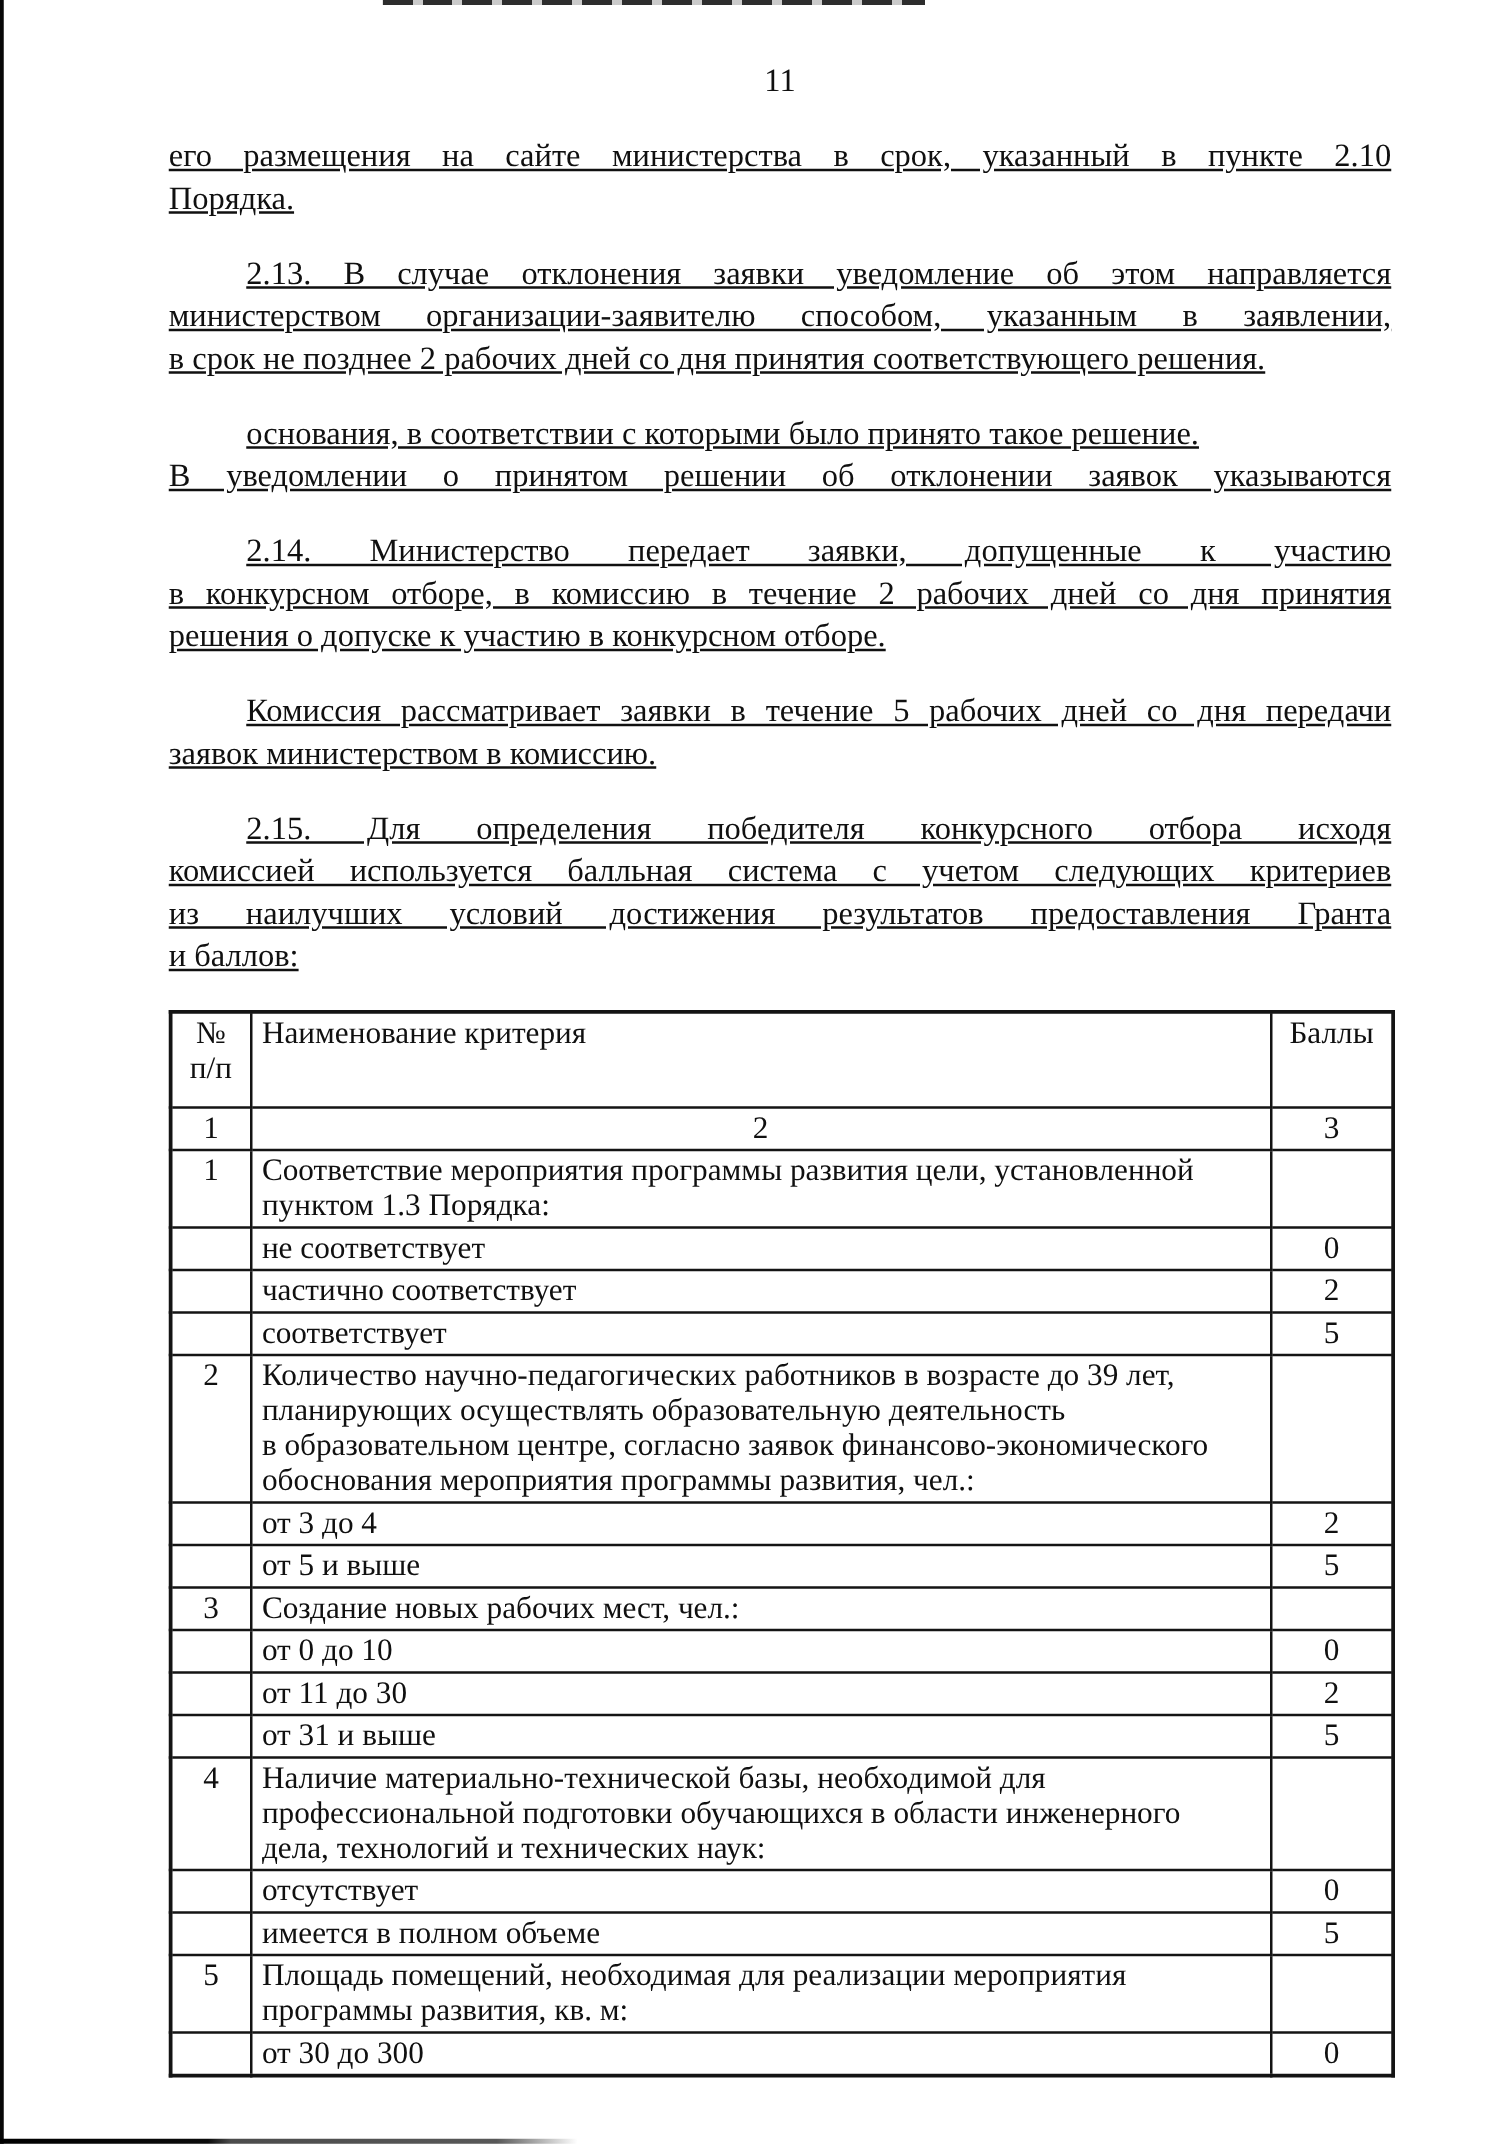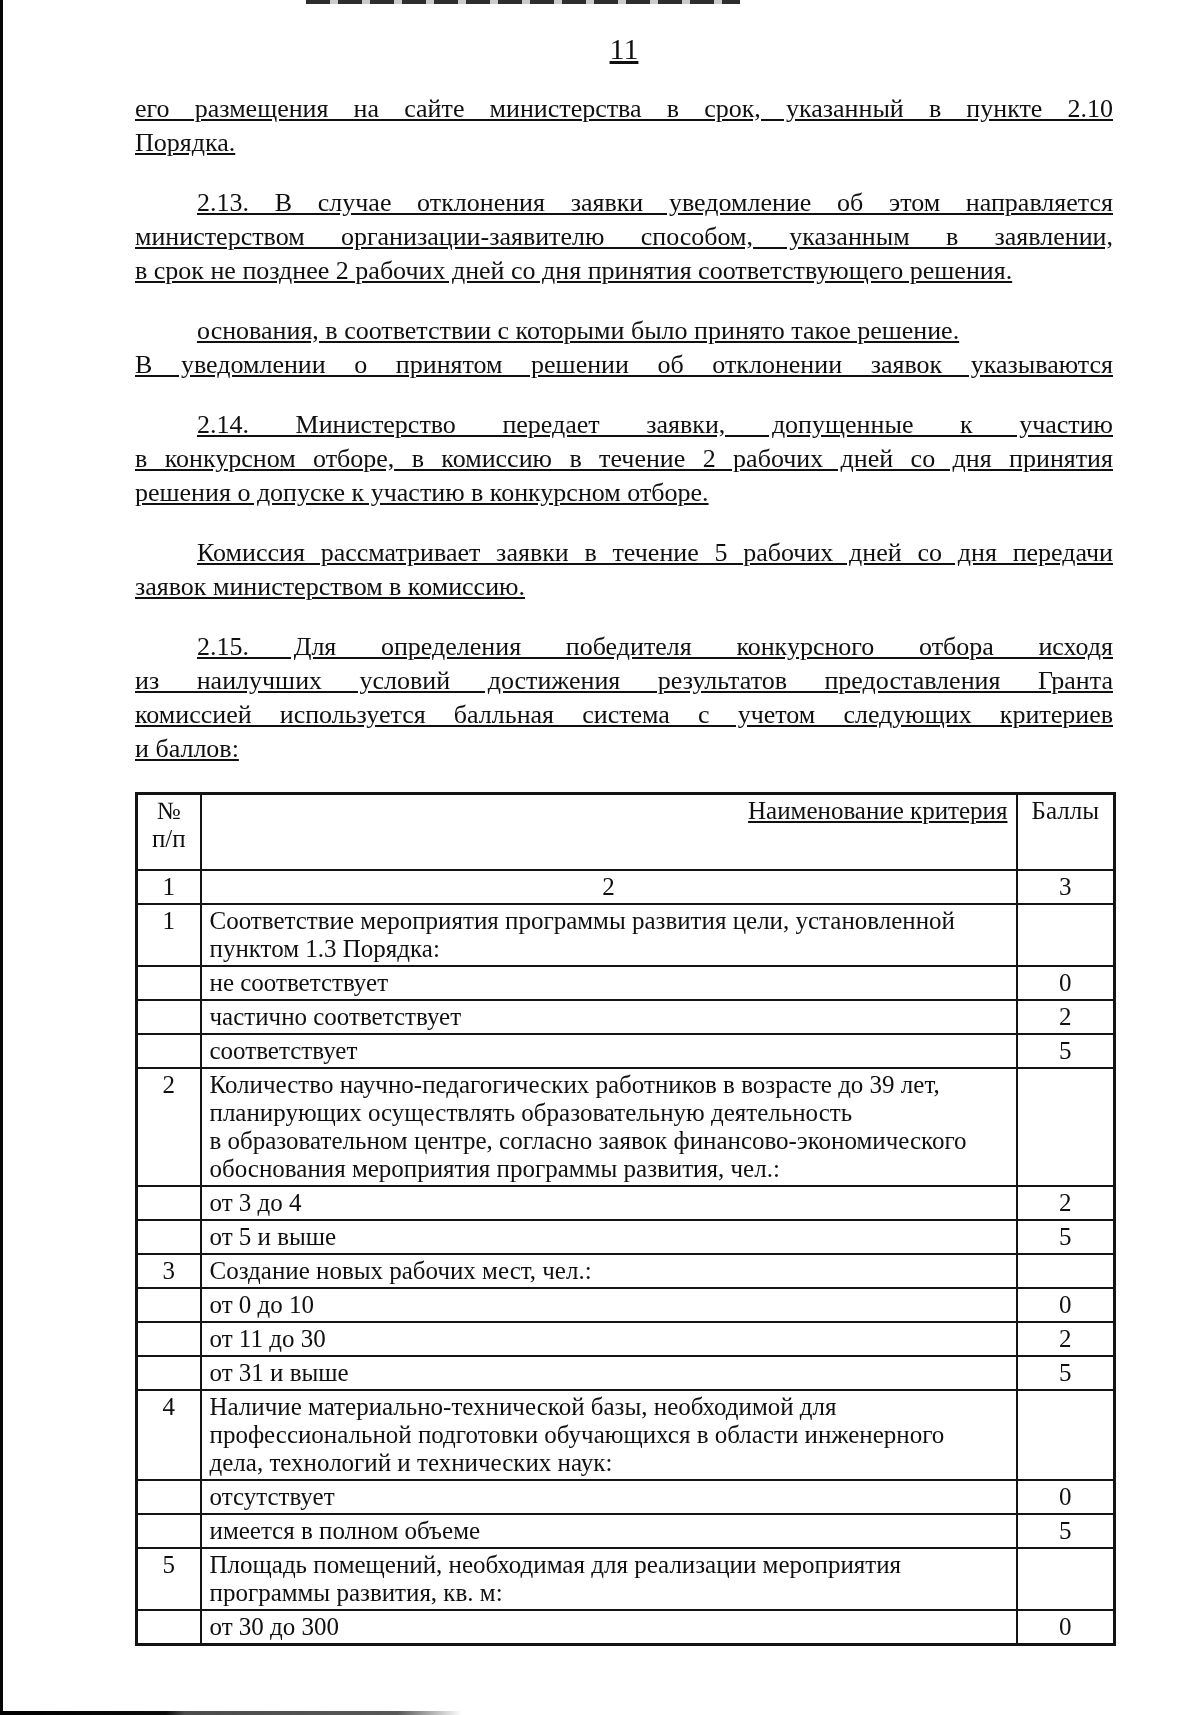--- a/index.html
+++ b/index.html
@@ -14,35 +14,35 @@
 
   
   .edge-left   { position:absolute; left:0; top:0; width:3px; height:1715px; background:#070707; }
   .edge-top    { position:absolute; top:0; left:306px; width:434px; height:4px;
                  background:repeating-linear-gradient(90deg,#2d2d2d 0 24px, rgba(45,45,45,.25) 24px 32px); }
   .edge-bottom { position:absolute; top:1711px; left:0; width:462px; height:4px;
                  background:linear-gradient(90deg,#000 0%,#0b0b0b 36%,#4c4c4c 40%,#585858 86%,rgba(88,88,88,0) 100%); }
 
   .content { position:absolute; left:135px; top:0; width:978px; }
 
-  .page-number { text-align:center; font-size:30px; line-height:34px; margin:32px 0 20px 0;text-decoration:underline; }
+  .page-number { text-align:center; font-size:26px; line-height:34px; margin:48px 0 20px 0; }
 
   .par { font-size:26px; line-height:34px;text-decoration:underline; }
   .jline { display:block; text-align:justify; text-align-last:justify; }
   .jline.last { text-align-last:left; }
   .par.indent .jline:first-child { text-indent:62px; }
 
   table.criteria { border-collapse:collapse; table-layout:fixed; width:978px;
                    margin-top:22px; font-size:25px; line-height:28px; }
   table.criteria { border:3px solid #141414; }
   .criteria th, .criteria td { border:2px solid #141414; padding:2px 8px; vertical-align:top; }
   .criteria .jline { text-align:left; text-align-last:auto; }
   .criteria .h-num .jline { text-align:center; }
   .h-num, .h-score, .c-num, .c-score { text-align:center; }
-  .h-name { text-align:right;text-decoration:underline; }
+  .h-name { text-align:left; }
   tr.head th { height:70px; font-weight:normal; }
   tr.numrow td { height:28px; }
   tr.opt td { height:28px; }
 </style>
 </head>
 <body>
 
 <div class="edge-left"></div>
 <div class="edge-top"></div>
 <div class="edge-bottom"></div>
@@ -69,22 +69,22 @@
         <span class="jline">2.14. Министерство передает заявки, допущенные к участию</span>
         <span class="jline">в конкурсном отборе, в комиссию в течение 2 рабочих дней со дня принятия</span>
         <span class="jline last">решения о допуске к участию в конкурсном отборе.</span>
       </p>
     <p class="par indent">
         <span class="jline">Комиссия рассматривает заявки в течение 5 рабочих дней со дня передачи</span>
         <span class="jline last">заявок министерством в комиссию.</span>
       </p>
     <p class="par indent">
         <span class="jline">2.15. Для определения победителя конкурсного отбора исходя</span>
+        <span class="jline">комиссией используется балльная система с учетом следующих критериев</span>
         <span class="jline">из наилучших условий достижения результатов предоставления Гранта</span>
-        <span class="jline">комиссией используется балльная система с учетом следующих критериев</span>
         <span class="jline last">и баллов:</span>
       </p>
   </div>
 
   <table class="criteria">
     <colgroup>
       <col style="width:64px">
         <col style="width:816px">
         <col style="width:98px">
     </colgroup>

